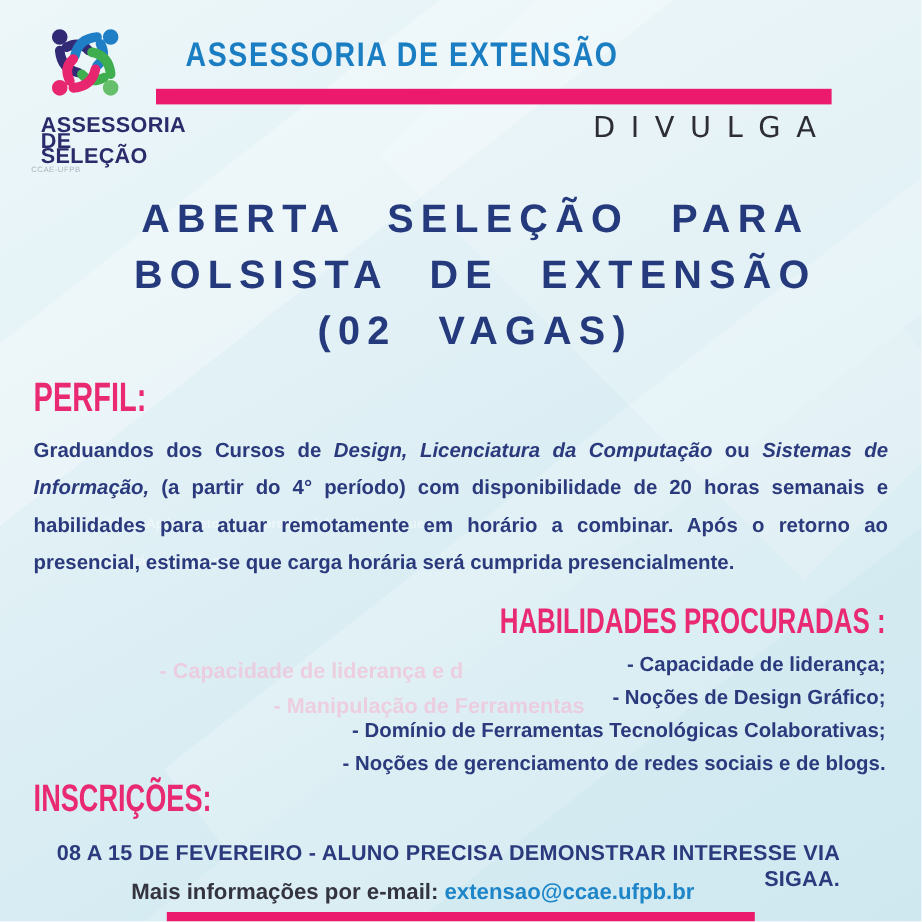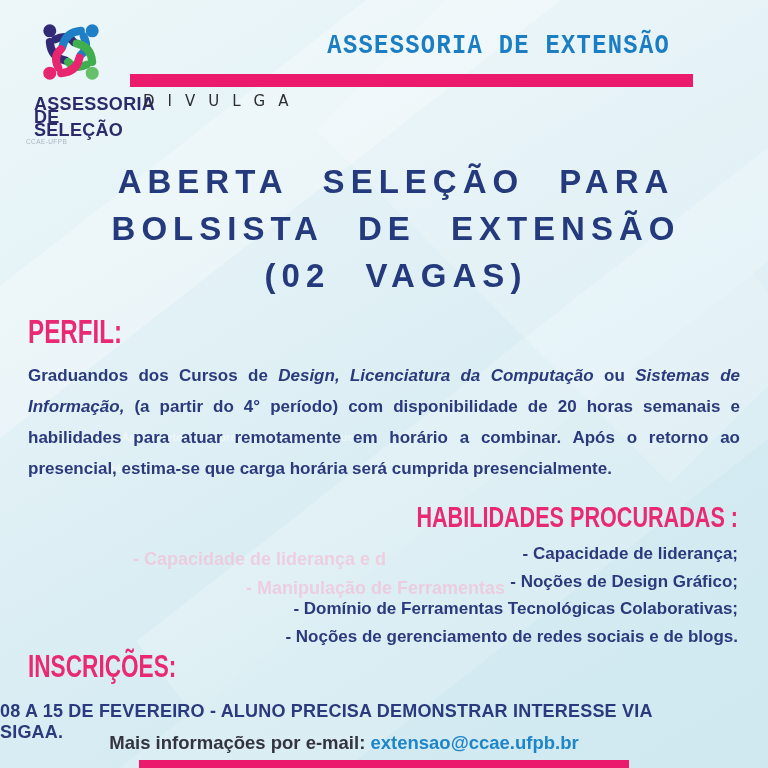--- a/index.html
+++ b/index.html
@@ -12,57 +12,57 @@
   .s1{width:980px;height:120px;left:-180px;top:60px;}
   .s2{width:980px;height:90px;left:60px;top:330px;opacity:.7;}
   .s3{width:980px;height:140px;left:-80px;top:560px;opacity:.5;}
   .s4{width:500px;height:500px;left:420px;top:-120px;background:rgba(255,255,255,.18);transform:rotate(45deg);}
 
   .logo{position:absolute;left:18px;top:12px;width:106px;}
   .logo svg{display:block;margin:0 auto;}
   .logo-line{color:#2b2a6b;font-weight:bold;font-size:18px;line-height:13px;letter-spacing:.3px;margin-left:16px;}
   .logo-sub{color:#a9b6c0;font-size:6.5px;letter-spacing:.4px;margin-left:8px;margin-top:1px;}
 
-  .header-wrap{position:absolute;left:130px;top:30px;width:563px;text-align:right;font-family:Liberation Mono, monospace;}
+  .header-wrap{position:absolute;left:130px;top:30px;width:563px;text-align:left;}
   .header-title{display:inline-block;color:#1b7ec2;font-size:27px;font-weight:bold;letter-spacing:1.5px;
     transform:scale(.88,1.05);transform-origin:center top;white-space:nowrap;}
   .bar{position:absolute;left:130px;top:74px;width:563px;height:13px;background:#ec1a6d;}
-  .divulga{position:absolute;left:130px;top:92px;width:563px;text-align:left;color:#2d2d35;
-    font-size:15px;letter-spacing:13px;text-indent:13px;font-family:"DejaVu Sans",sans-serif;}
+  .divulga{position:absolute;left:130px;top:92px;width:563px;text-align:right;color:#2d2d35;
+    font-size:24px;letter-spacing:13px;text-indent:13px;font-family:"DejaVu Sans",sans-serif;}
 
   .main-title{position:absolute;left:0;top:158px;width:768px;text-align:center;color:#243a7c;
     font-weight:bold;font-size:33px;line-height:47px;letter-spacing:6px;word-spacing:20px;padding-left:12px;}
 
   .section-heading{color:#e92a72;font-weight:bold;white-space:nowrap;}
   .perfil{position:absolute;left:28px;top:312px;font-size:31px;transform:scale(.78,1.1);transform-origin:left top;}
   .skills-heading{position:absolute;right:30px;top:501px;font-size:27px;transform:scale(.8,1.1);transform-origin:right top;}
   .inscricoes{position:absolute;left:28px;top:648px;font-size:29px;transform:scale(.78,1.1);transform-origin:left top;}
 
   .paragraph{position:absolute;left:28px;top:360px;width:712px;color:#2b3a7c;font-weight:bold;
     font-size:17px;line-height:31px;text-align:justify;}
   .paragraph .it{font-style:italic;}
 
   .skills{position:absolute;right:30px;top:540px;width:660px;text-align:right;color:#2b3a7c;
     font-weight:bold;font-size:17px;line-height:27.5px;}
 
-  .date-line{position:absolute;left:0;top:701px;width:700px;text-align:left;color:#2b3a7c;
+  .date-line{position:absolute;left:0;top:701px;width:700px;text-align:right;color:#2b3a7c;
     font-weight:bold;font-size:18px;letter-spacing:.2px;}
   .email-line{position:absolute;left:0;top:732px;width:688px;text-align:center;color:#34343f;
     font-weight:bold;font-size:18.5px;}
   .email{color:#1e86c8;text-decoration:none;}
 
   .footer-bar{position:absolute;left:139px;top:760px;width:490px;height:12px;background:#ec1a6d;}
 
   .ghost{position:absolute;color:#ffffff;opacity:.45;filter:blur(.6px);font-weight:bold;font-size:11px;
     pointer-events:none;white-space:nowrap;}
   .ghost-pink{color:#f6b8d2;opacity:.6;text-align:right;}
   .g1{left:58px;top:431px;}
   .g2{left:58px;top:462px;}
   .g3{left:133px;top:549px;font-size:18px;}
-  .g4{left:246px;top:578px;font-size:18px;}
+  .g4{left:228px;top:578px;font-size:18px;}
 </style>
 </head>
 <body>
 
 <div class="poster">
 
   <div class="streak s4"></div>
   <div class="streak s1"></div>
   <div class="streak s2"></div>
   <div class="streak s3"></div>

